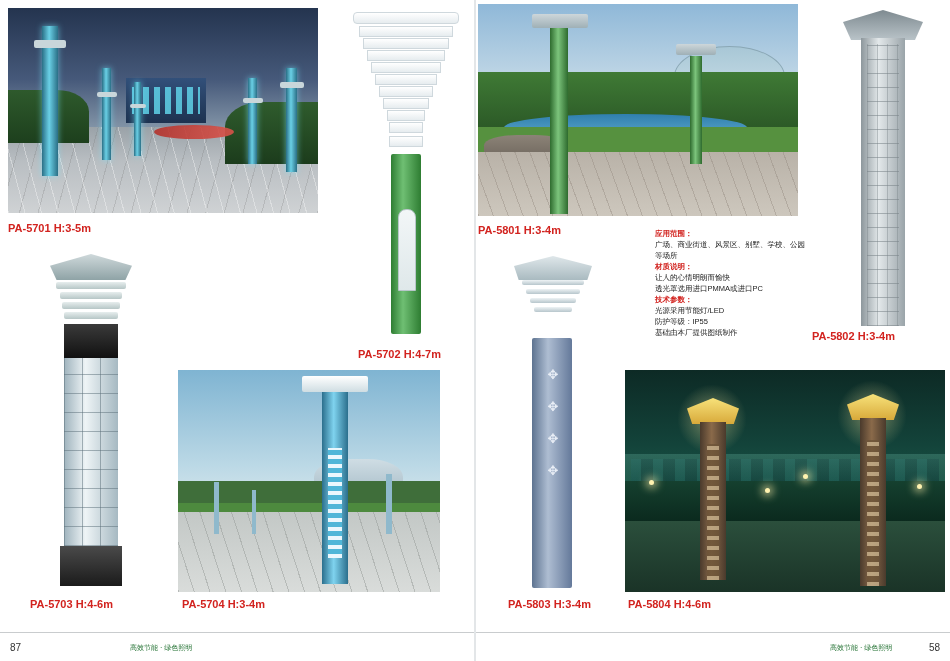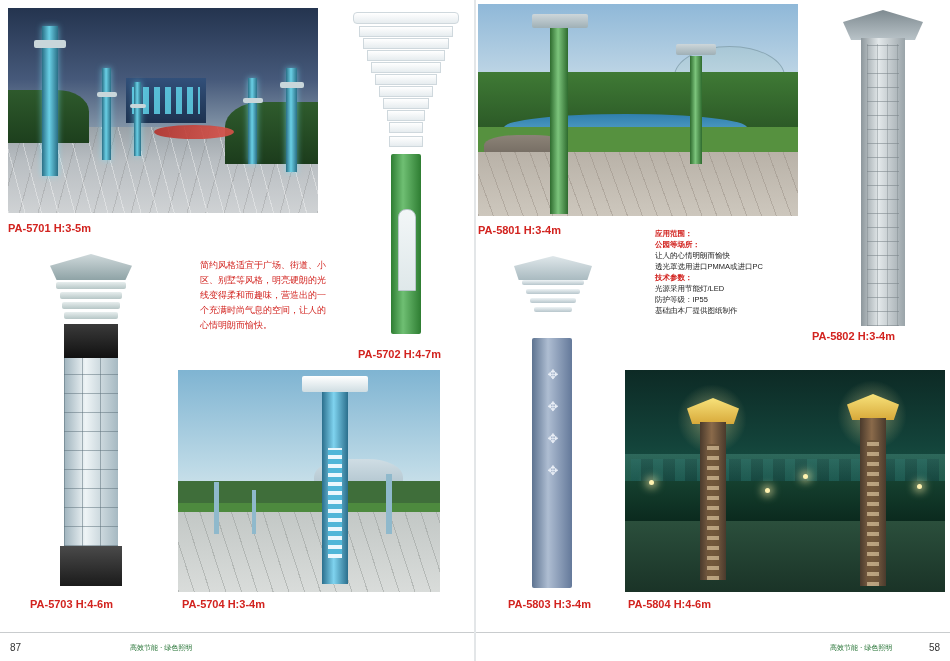--- a/index.html
+++ b/index.html
@@ -282,25 +282,25 @@
     <div class="glow" style="left:212px;top:10px;"></div>
     <div class="head" style="left:222px;top:24px;"></div>
     <div class="lamp" style="left:235px;top:48px;height:168px;"></div>
     <div class="dot" style="left:24px;top:110px;"></div>
     <div class="dot" style="left:140px;top:118px;"></div>
     <div class="dot" style="left:178px;top:104px;"></div>
     <div class="dot" style="left:292px;top:114px;"></div>
   </div>
   <div class="caption" style="left:628px;top:598px;">PA-5804 H:4-6m</div>
 
-  <div class="redtext">简约风格适宜于广场、街道、小区、别墅等风格，明亮硬朗的光线变得柔和而趣味，营造出的一个充满时尚气息的空间，让人的心情明朗而愉快。</div>
 
   <div class="spec">
     <div class="hd">应用范围：</div>
-    <div class="hd">公园等场所：</div>
+    <div>广场、商业街道、风景区、别墅、学校、公园等场所</div>
+    <div class="hd">材质说明：</div>
     <div>让人的心情明朗而愉快</div>
     <div>透光罩选用进口PMMA或进口PC</div>
     <div class="hd">技术参数：</div>
     <div>光源采用节能灯/LED</div>
     <div>防护等级：IP55</div>
     <div>基础由本厂提供图纸制作</div>
   </div>
 
   <div class="footrule"></div>
   <div class="pgnum pgL">87</div>

